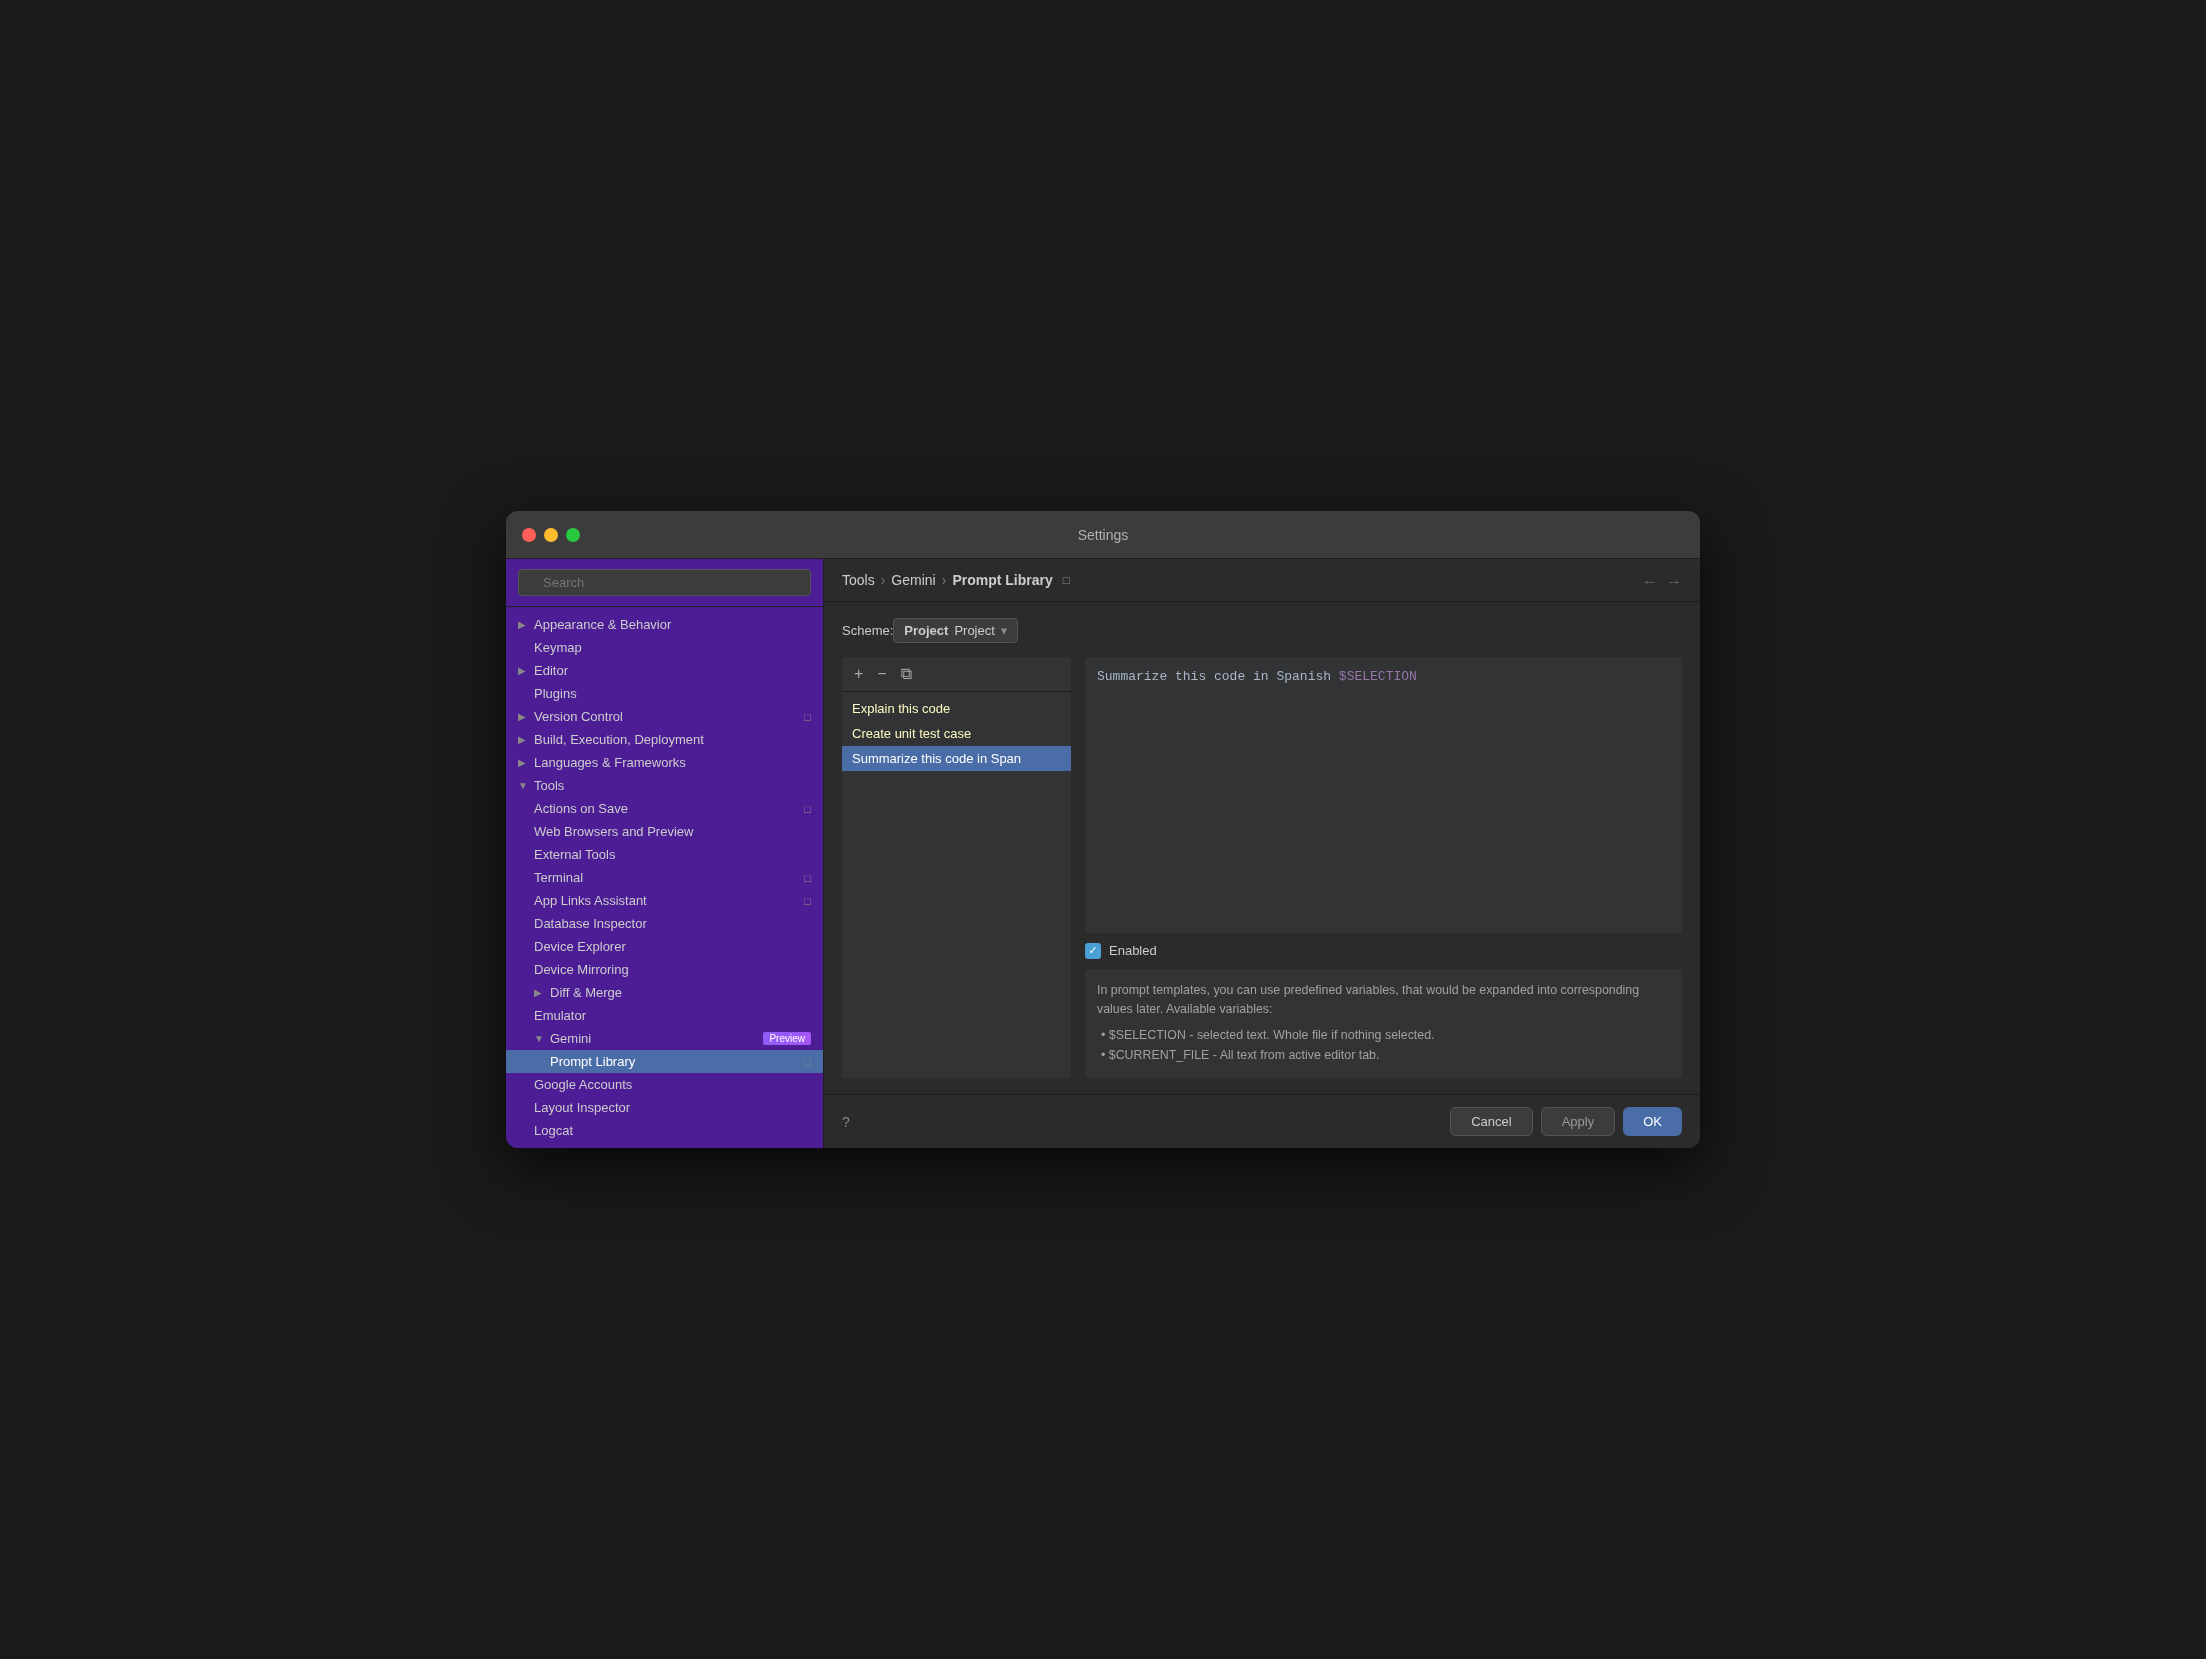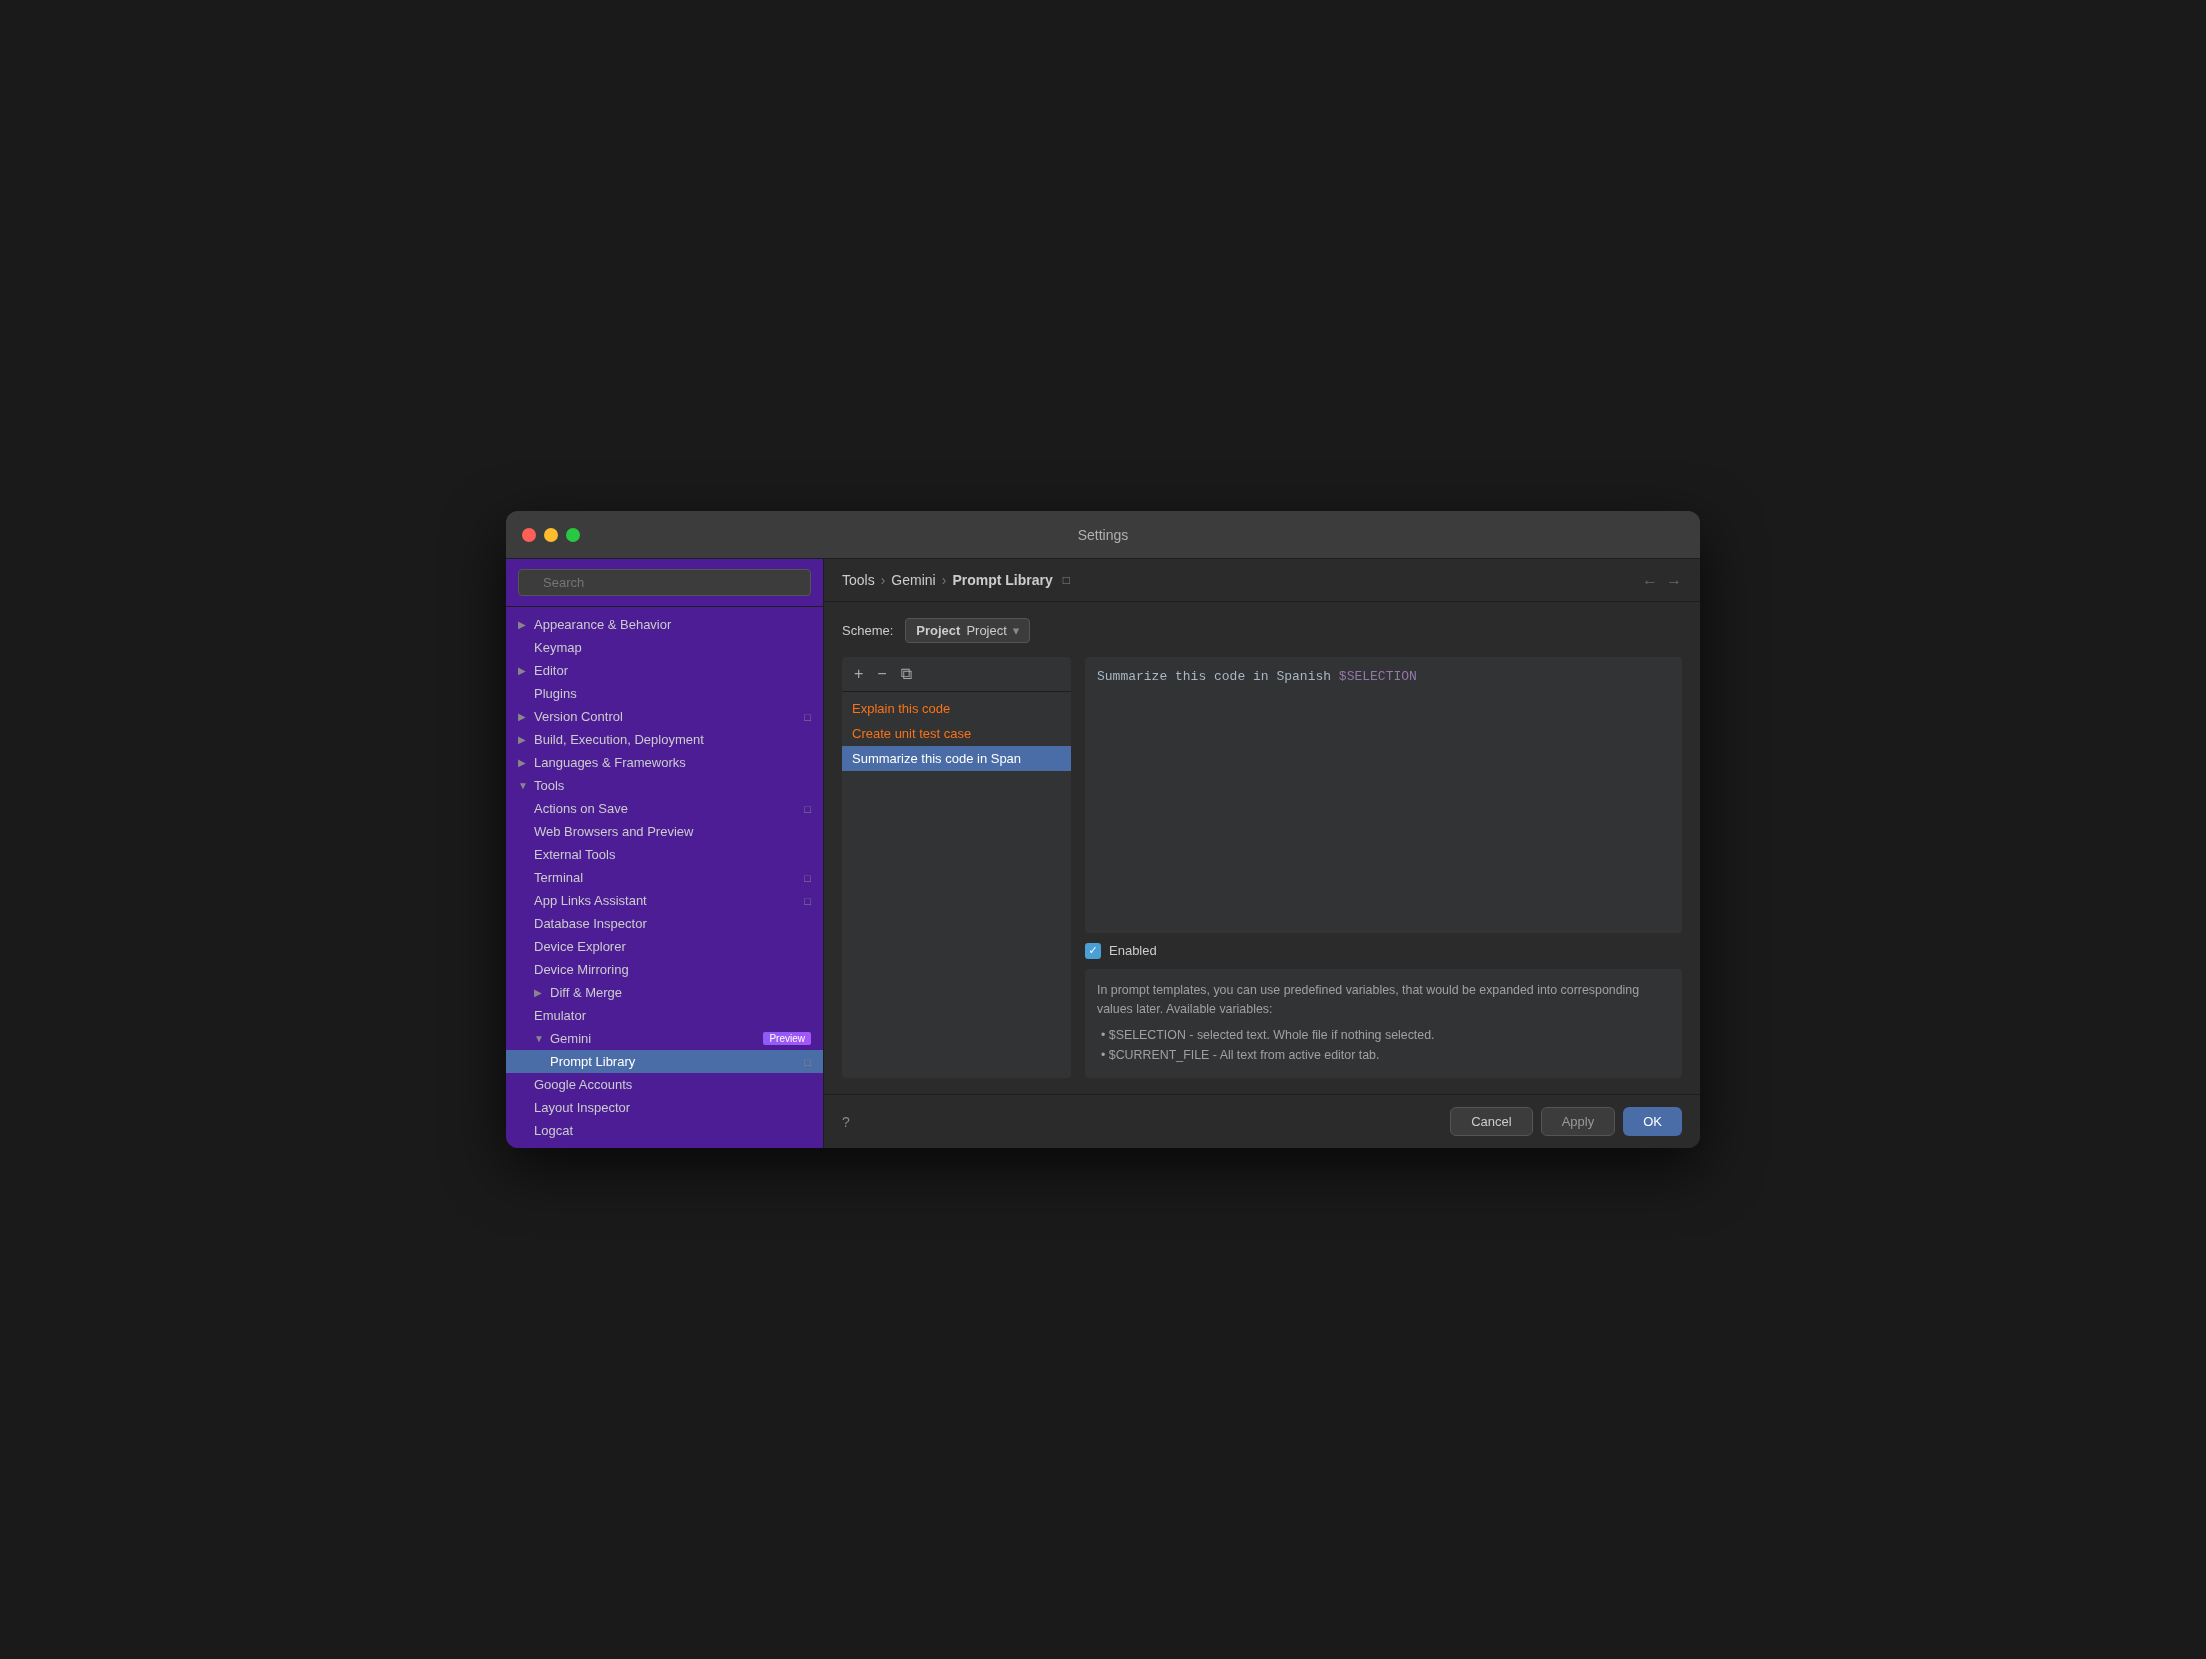--- a/index.html
+++ b/index.html
@@ -174,21 +174,20 @@
       flex: 1;
       padding: 16px 18px;
       overflow-y: auto;
       display: flex;
       flex-direction: column;
       gap: 14px;
     }
     .scheme-row {
       display: flex;
       align-items: center;
-      gap: 12px;
       flex-shrink: 0;
     }
     .scheme-label {
       color: #ccc;
       font-size: 13px;
     }
     .scheme-select {
       background: #3c3c3c;
       border: 1px solid #555;
       border-radius: 4px;
@@ -234,21 +233,21 @@
     }
     .list-items {
       flex: 1;
       overflow-y: auto;
       padding: 4px 0;
     }
     .list-item {
       padding: 5px 10px;
       cursor: pointer;
       font-size: 13px;
-      color: #f97316;
+      color: #fef9c3;
     }
     .list-item.active {
       background: #4a6da7;
       color: #fff;
     }
     
     .detail-panel {
       flex: 1;
       display: flex;
       flex-direction: column;

